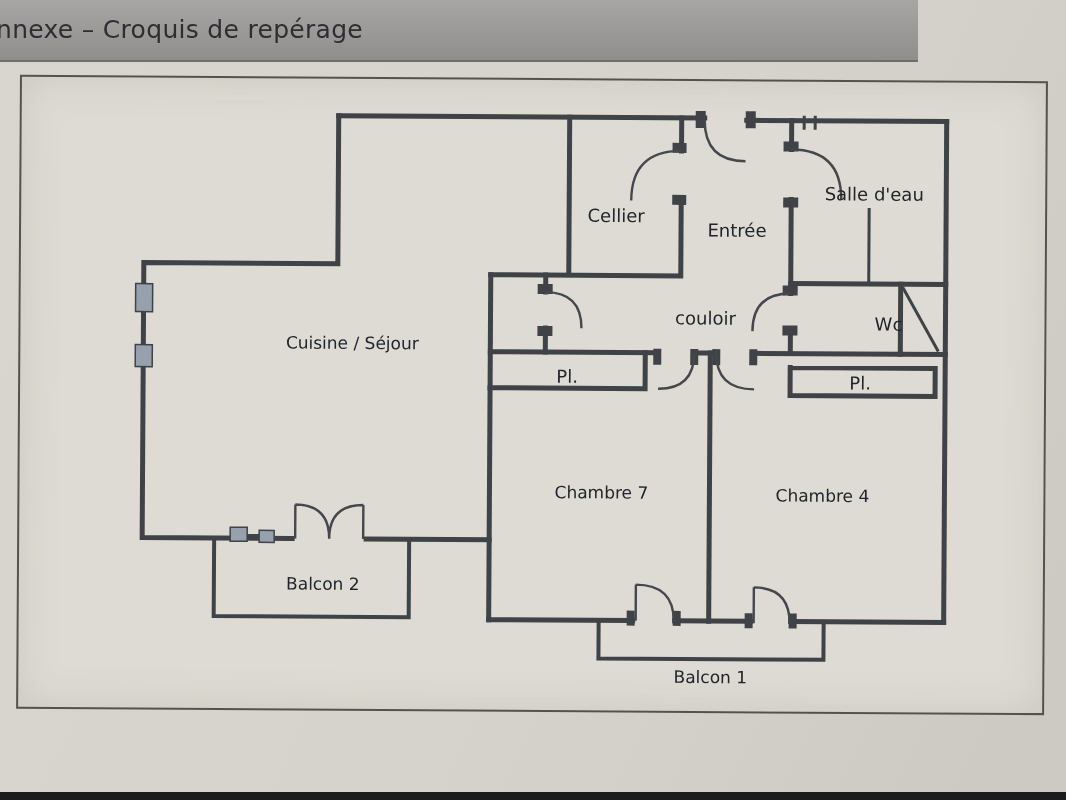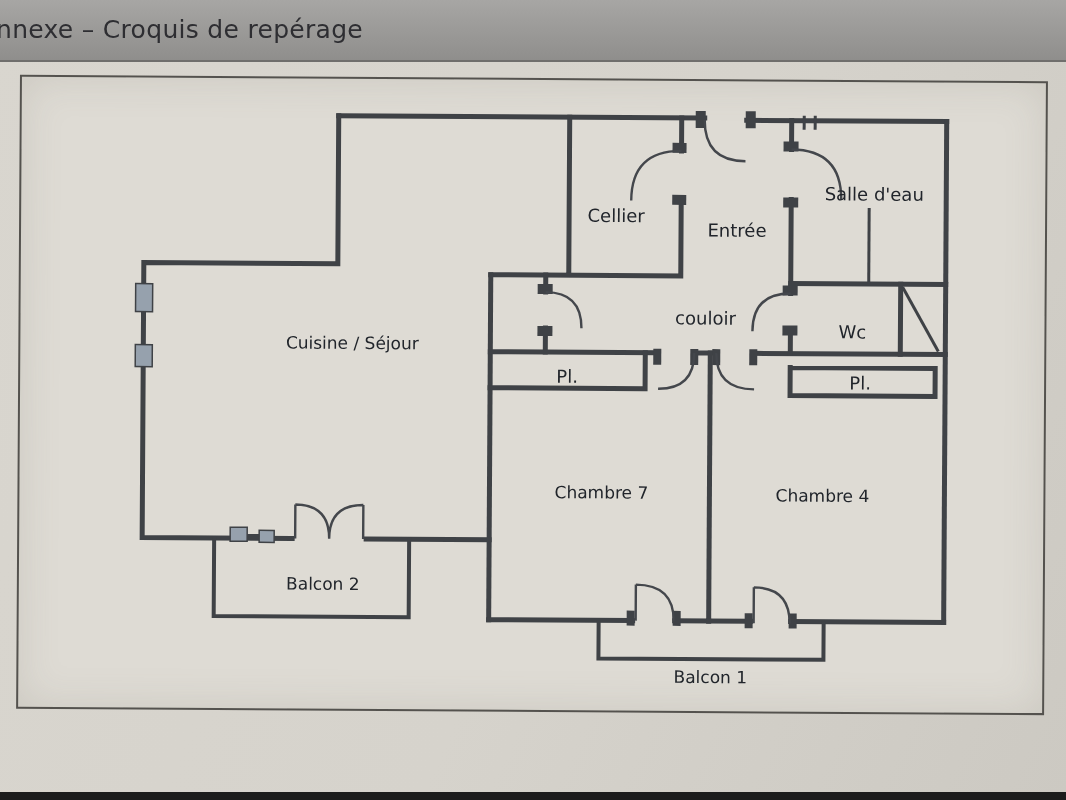--- a/index.html
+++ b/index.html
@@ -6,21 +6,21 @@
   body{
     width:1066px;height:800px;overflow:hidden;
     font-family:"DejaVu Sans","Liberation Sans",sans-serif;
     background:#cfccc5;
   }
   .scan-page{
     position:relative;width:1066px;height:800px;overflow:hidden;
     background:linear-gradient(115deg,#d9d6cf 0%,#d6d3cc 55%,#ccc9c2 100%);
   }
   .header-bar{
-    position:absolute;left:0;top:0;width:1066px;height:60px;
+    position:absolute;left:0;top:0;width:918px;height:60px;
     background:linear-gradient(180deg,#a7a6a4 0%,#9a9997 55%,#8f8e8c 100%);
     border-bottom:2px solid #6f6e6c;
   }
   .header-title{
     position:absolute;left:-4px;top:15px;
     font-size:25px;color:#2e2e32;letter-spacing:0.3px;white-space:nowrap;
   }
   .plan-area{
     position:absolute;left:0;top:0;width:1066px;height:800px;
     transform:rotate(0.35deg);transform-origin:533px 400px;
@@ -144,21 +144,21 @@
         <rect x="260" y="532" width="15" height="12"></rect>
         <path d="M248,537 H260" fill="none" stroke-width="2.5"></path>
       </g>
     </svg>
 
     <div class="room-label big" style="left:352px;top:344px;">Cuisine / Séjour</div>
     <div class="room-label" style="left:615px;top:215px;">Cellier</div>
     <div class="room-label" style="left:736px;top:229px;">Entrée</div>
     <div class="room-label" style="left:873px;top:192px;">Salle d'eau</div>
     <div class="room-label" style="left:691px;top:317px;margin-left:14px;">couloir</div>
-    <div class="room-label" style="left:852px;top:322px;margin-top:8px;">Wc</div>
+    <div class="room-label" style="left:888px;top:322px;">Wc</div>
     <div class="room-label" style="left:567px;top:376px;">Pl.</div>
     <div class="room-label" style="left:860px;top:381px;">Pl.</div>
     <div class="room-label big" style="left:602px;top:492px;">Chambre 7</div>
     <div class="room-label big" style="left:823px;top:494px;">Chambre 4</div>
     <div class="room-label big" style="left:324px;top:585px;">Balcon 2</div>
     <div class="room-label big" style="left:712px;top:676px;">Balcon 1</div>
 
   </div>
 
   <div class="scan-bottom-edge"></div>

